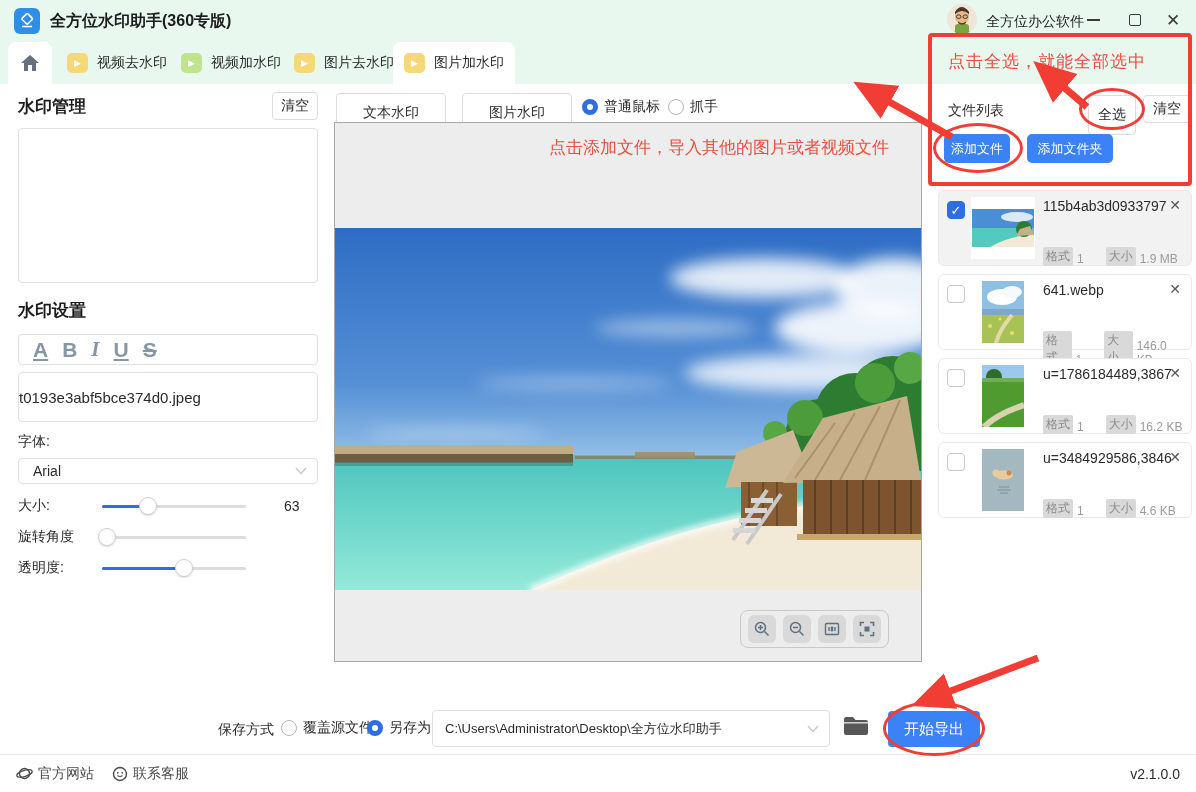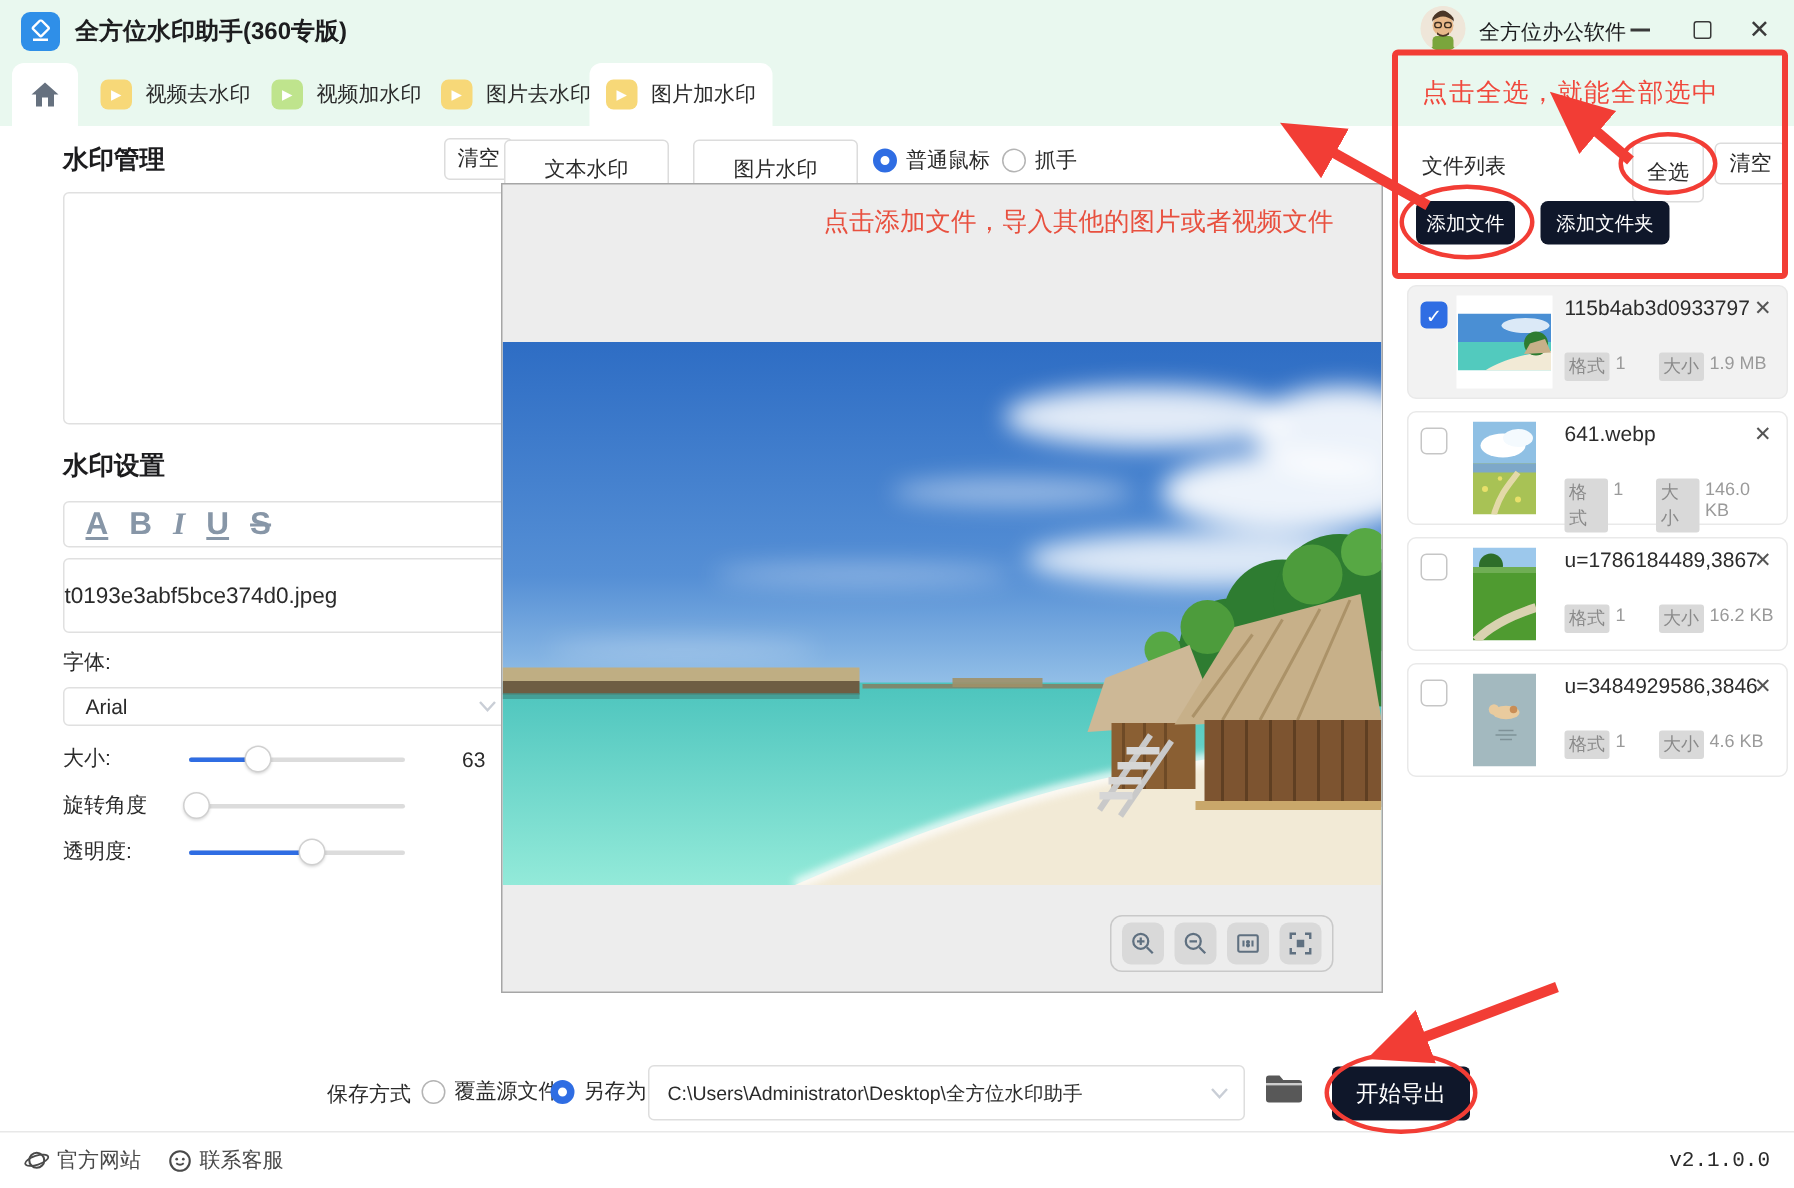--- a/index.html
+++ b/index.html
@@ -26,28 +26,28 @@
              border-radius:8px 8px 0 0; display:flex; align-items:center; justify-content:center; }
   .tab { position:absolute; top:0; height:42px; display:flex; align-items:center; justify-content:center; gap:9px; }
   .tab.active { background:#fff; border-radius:8px 8px 0 0; }
   .tabicon { width:21px; height:20px; border-radius:5px; display:flex; align-items:center; justify-content:center;
              color:#fff; font-size:9px; }
   .tablabel { font-size:14px; color:#2b2b2b; }
 
   
   .btn-outline { background:#fff; border:1px solid #dcdcdc; border-radius:4px; color:#2b2b2b;
                  display:flex; align-items:center; justify-content:center; font-size:14px; }
-  .btn-green { background:#0f172a; border:none; border-radius:5px; color:#fff;
+  .btn-green { background:#3b82f6; border:none; border-radius:5px; color:#fff;
                display:flex; align-items:center; justify-content:center; font-size:13px; }
   .radio { width:16px; height:16px; border-radius:50%; background:#fff; border:1.5px solid #b4b4b4; flex:none; }
   .radio.sel { border:5px solid #2f6de3; }
   .radio-row { display:flex; align-items:center; gap:6px; font-size:14px; color:#2b2b2b; }
 
   
-  .leftpanel { position:absolute; left:18px; top:92px; width:300px;margin-left:24px; }
+  .leftpanel { position:absolute; left:18px; top:92px; width:300px; }
   .lp-row { display:flex; align-items:center; justify-content:space-between; }
   .h1 { font-size:17px; font-weight:bold; color:#1c1c1e; }
   .clear-sm { width:46px; height:28px; }
   .wm-box { margin-top:8px; height:155px; border:1px solid #e0e0e0; border-radius:4px; background:#fff; }
   .h1.settings { margin-top:16px; }
   .style-box { margin-top:12px; height:31px; border:1px solid #e0e0e0; border-radius:4px;
                display:flex; align-items:center; gap:14px; padding-left:14px;
                color:#8796a7; font-size:21px; }
   .sb-a { font-weight:bold; text-decoration:underline; }
   .sb-b { font-weight:bold; }
@@ -85,39 +85,39 @@
   .filelist { position:absolute; left:938px; top:190px; width:254px; }
   .fitem { position:relative; height:76px; border:1px solid #e9e9e9; border-radius:6px; background:#fff;
            margin-bottom:8px; display:flex; padding:6px 8px 6px 8px; }
   .fitem.sel { background:#f2f2f2; }
   .chk { width:18px; height:18px; border-radius:4px; border:1px solid #c6c6c6; background:#fff; margin-top:4px; flex:none; }
   .chk.on { background:#2f6de3; border-color:#2f6de3; color:#fff; font-size:13px; text-align:center; line-height:17px; }
   .thumbwrap { width:64px; height:62px; margin-left:6px; background:#fff; display:flex; align-items:center; justify-content:center; flex:none; }
   .finfo { flex:1; margin-left:8px; min-width:0; position:relative; }
   .fname { font-size:14px; color:#2b2b2b; white-space:nowrap; overflow:hidden; width:118px; margin-top:2px; }
   .fclose { position:absolute; right:2px; top:0; color:#555; font-size:14px; }
-  .ftags { display:flex; align-items:flex-start; margin-top:20px; font-size:12px; }
+  .ftags { display:flex; align-items:flex-end; margin-top:32px; font-size:12px; }
   .tag { background:#d9d9d9; color:#8a8a8a; padding:1px 3px; border-radius:2px; }
   .tagval { color:#9a9a9a; margin-left:4px; }
   .tag2 { margin-left:22px; }
 
   
   .savebar { position:absolute; left:0; top:705px; width:100%; height:48px; background:#fff; }
   .sv-lbl { position:absolute; left:218px; top:16px; font-size:14px; color:#2b2b2b; }
   .sv-r1 { position:absolute; left:281px; top:14px; }
   .sv-r2 { position:absolute; left:367px; top:14px; }
   .pathbox { position:absolute; left:432px; top:5px; width:398px; height:37px; border:1px solid #dedede;
              border-radius:4px; display:flex; align-items:center; justify-content:space-between;
              padding:0 10px 0 12px; font-size:13px; color:#2b2b2b; background:#fff; }
   .folder { position:absolute; left:843px; top:10px; }
   .export { position:absolute; left:888px; top:6px; width:92px; height:36px; font-size:15px; border-radius:4px; }
 
   
   .footer { position:absolute; left:0; bottom:0; width:100%; height:38px; border-top:1px solid #e8e8e8;
-            display:flex; align-items:center; padding:0 16px; gap:8px; font-size:14px; color:#4a4a4a; background:#fff;font-family:Liberation Mono, monospace; }
+            display:flex; align-items:center; padding:0 16px; gap:8px; font-size:14px; color:#4a4a4a; background:#fff; }
   .flink { display:flex; align-items:center; gap:5px; }
   .flink + .flink { margin-left:10px; }
   .version { margin-left:auto; color:#2b2b2b; }
 
   
   .ann { pointer-events:none; }
   .ann-rect { position:absolute; left:928px; top:33px; width:264px; height:153px;
               border:4px solid #f23d35; border-radius:4px; z-index:50; }
   .ann-text { position:absolute; left:948px; top:50px; font-size:17px; color:#f0483c; z-index:51; letter-spacing:1px; }
   .ann-ellipse { position:absolute; border:3.5px solid #f23d35; border-radius:50%; z-index:52; }

